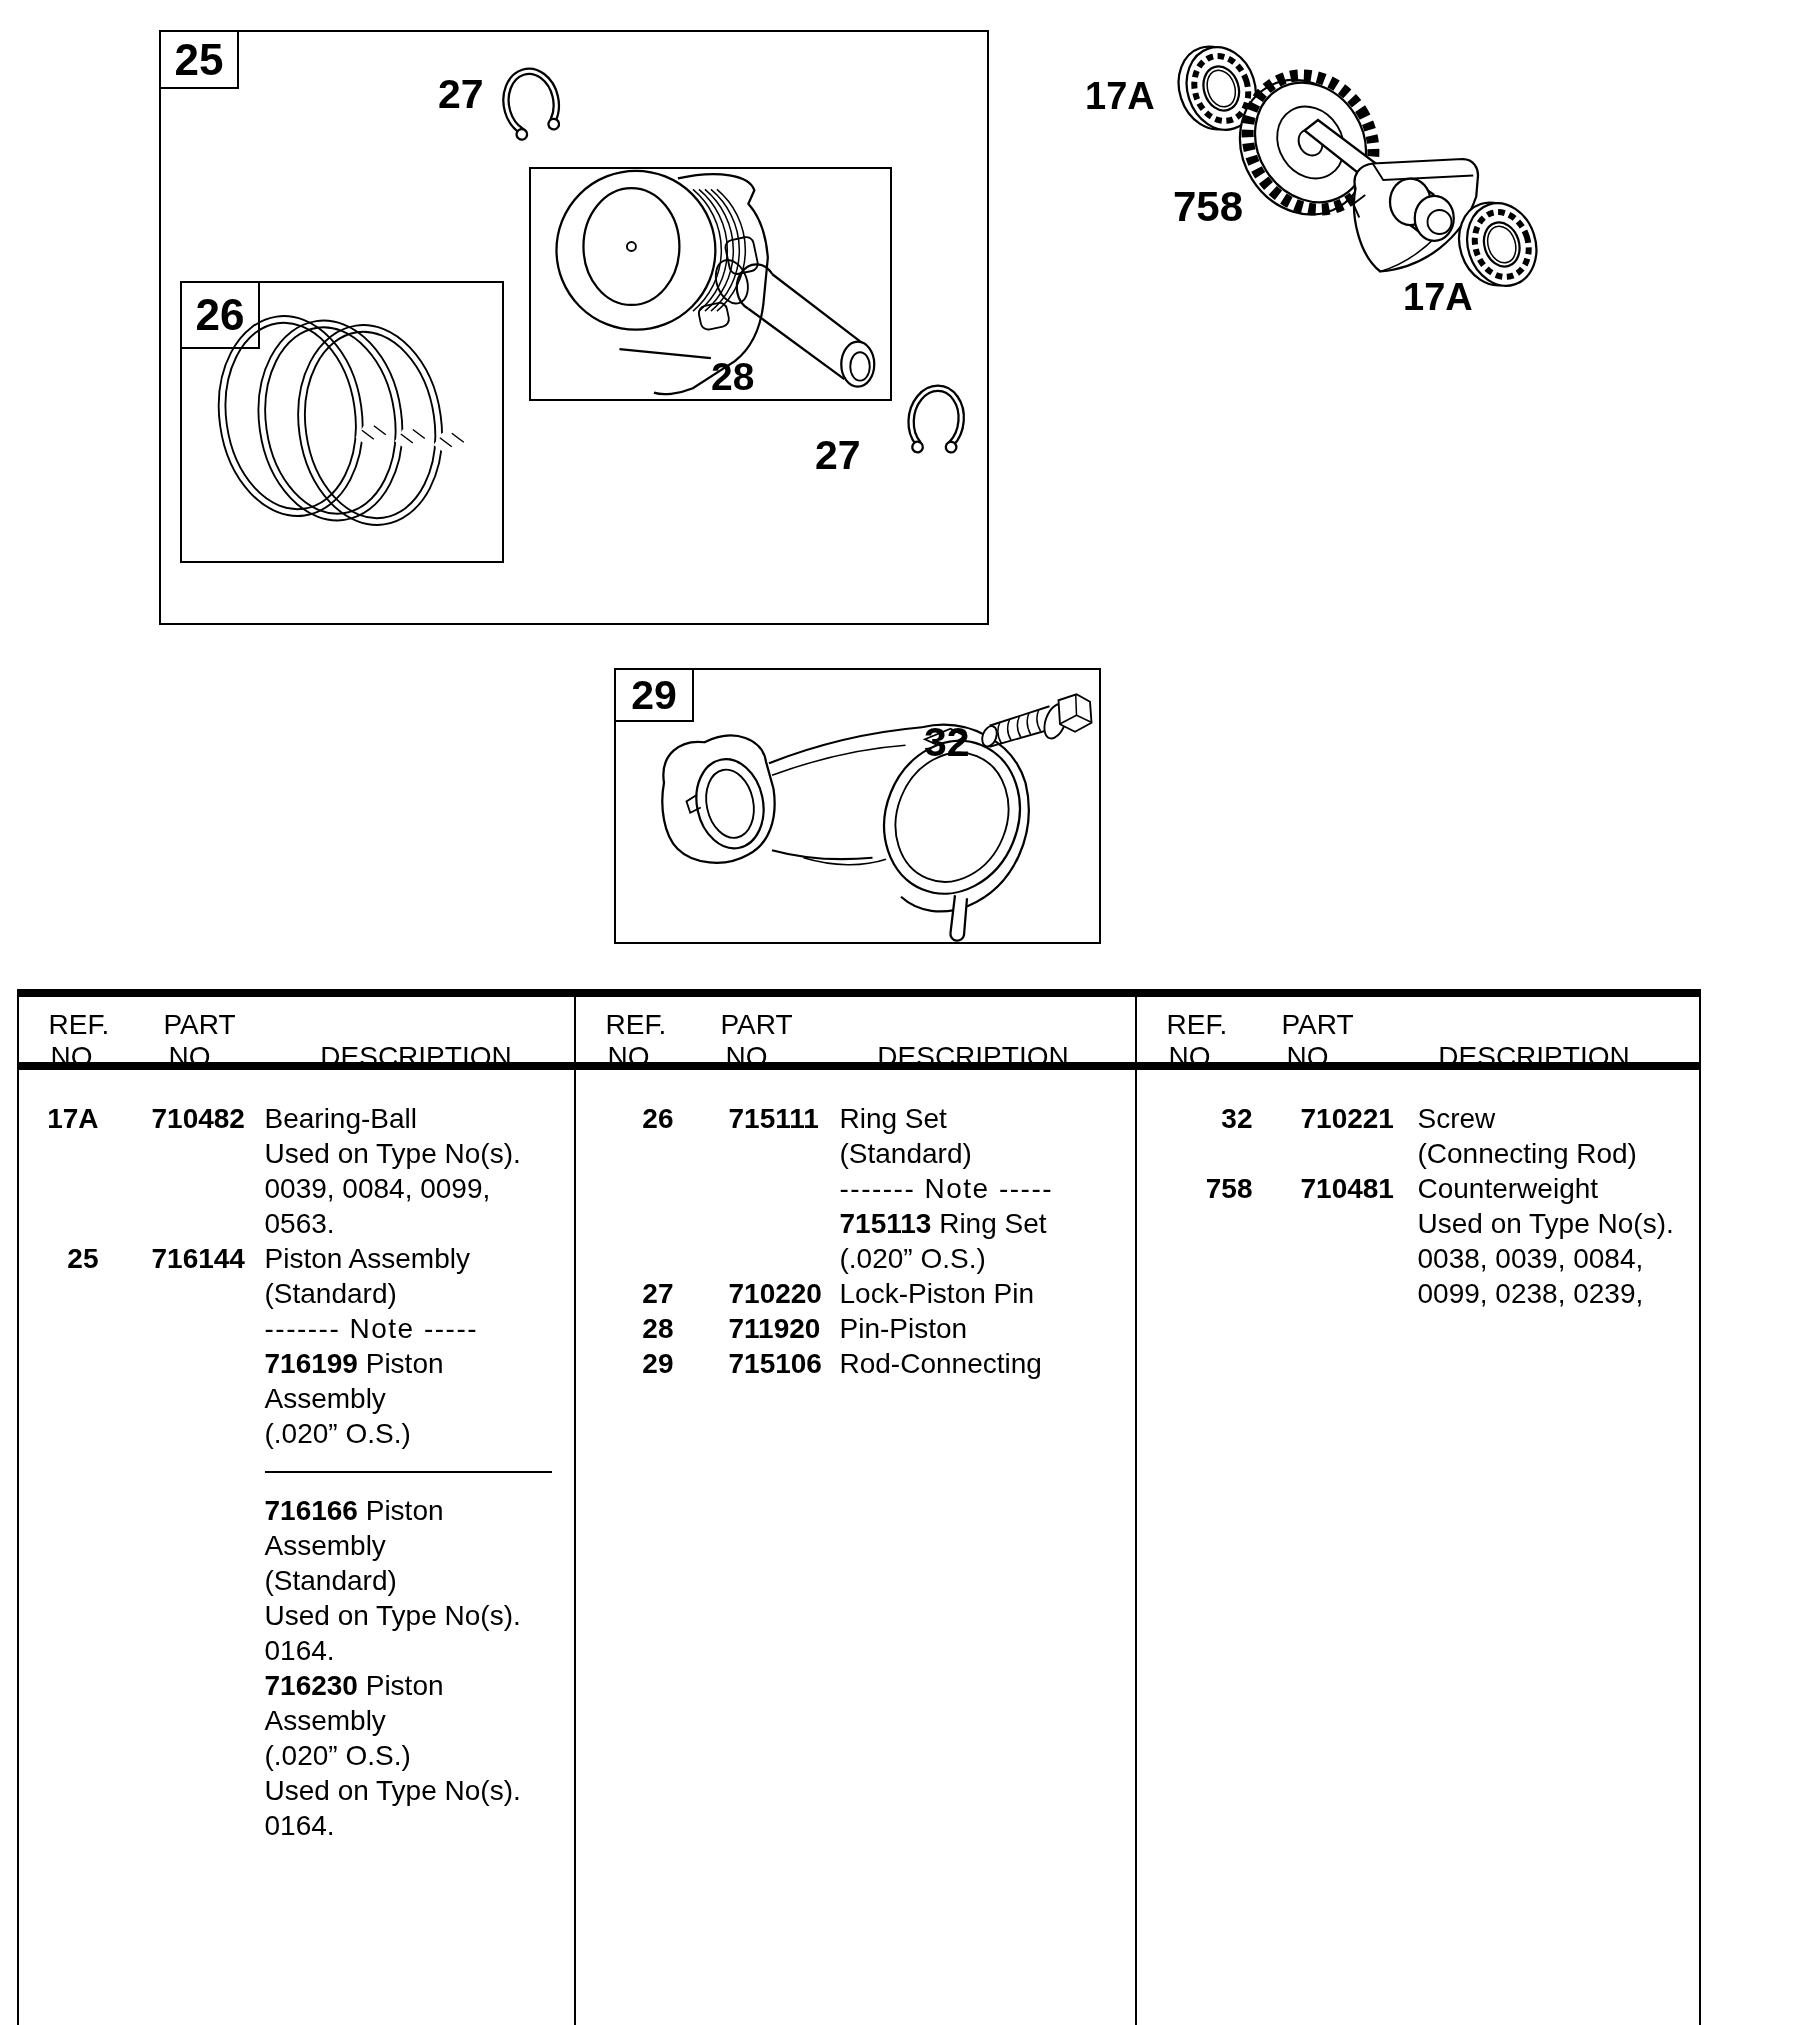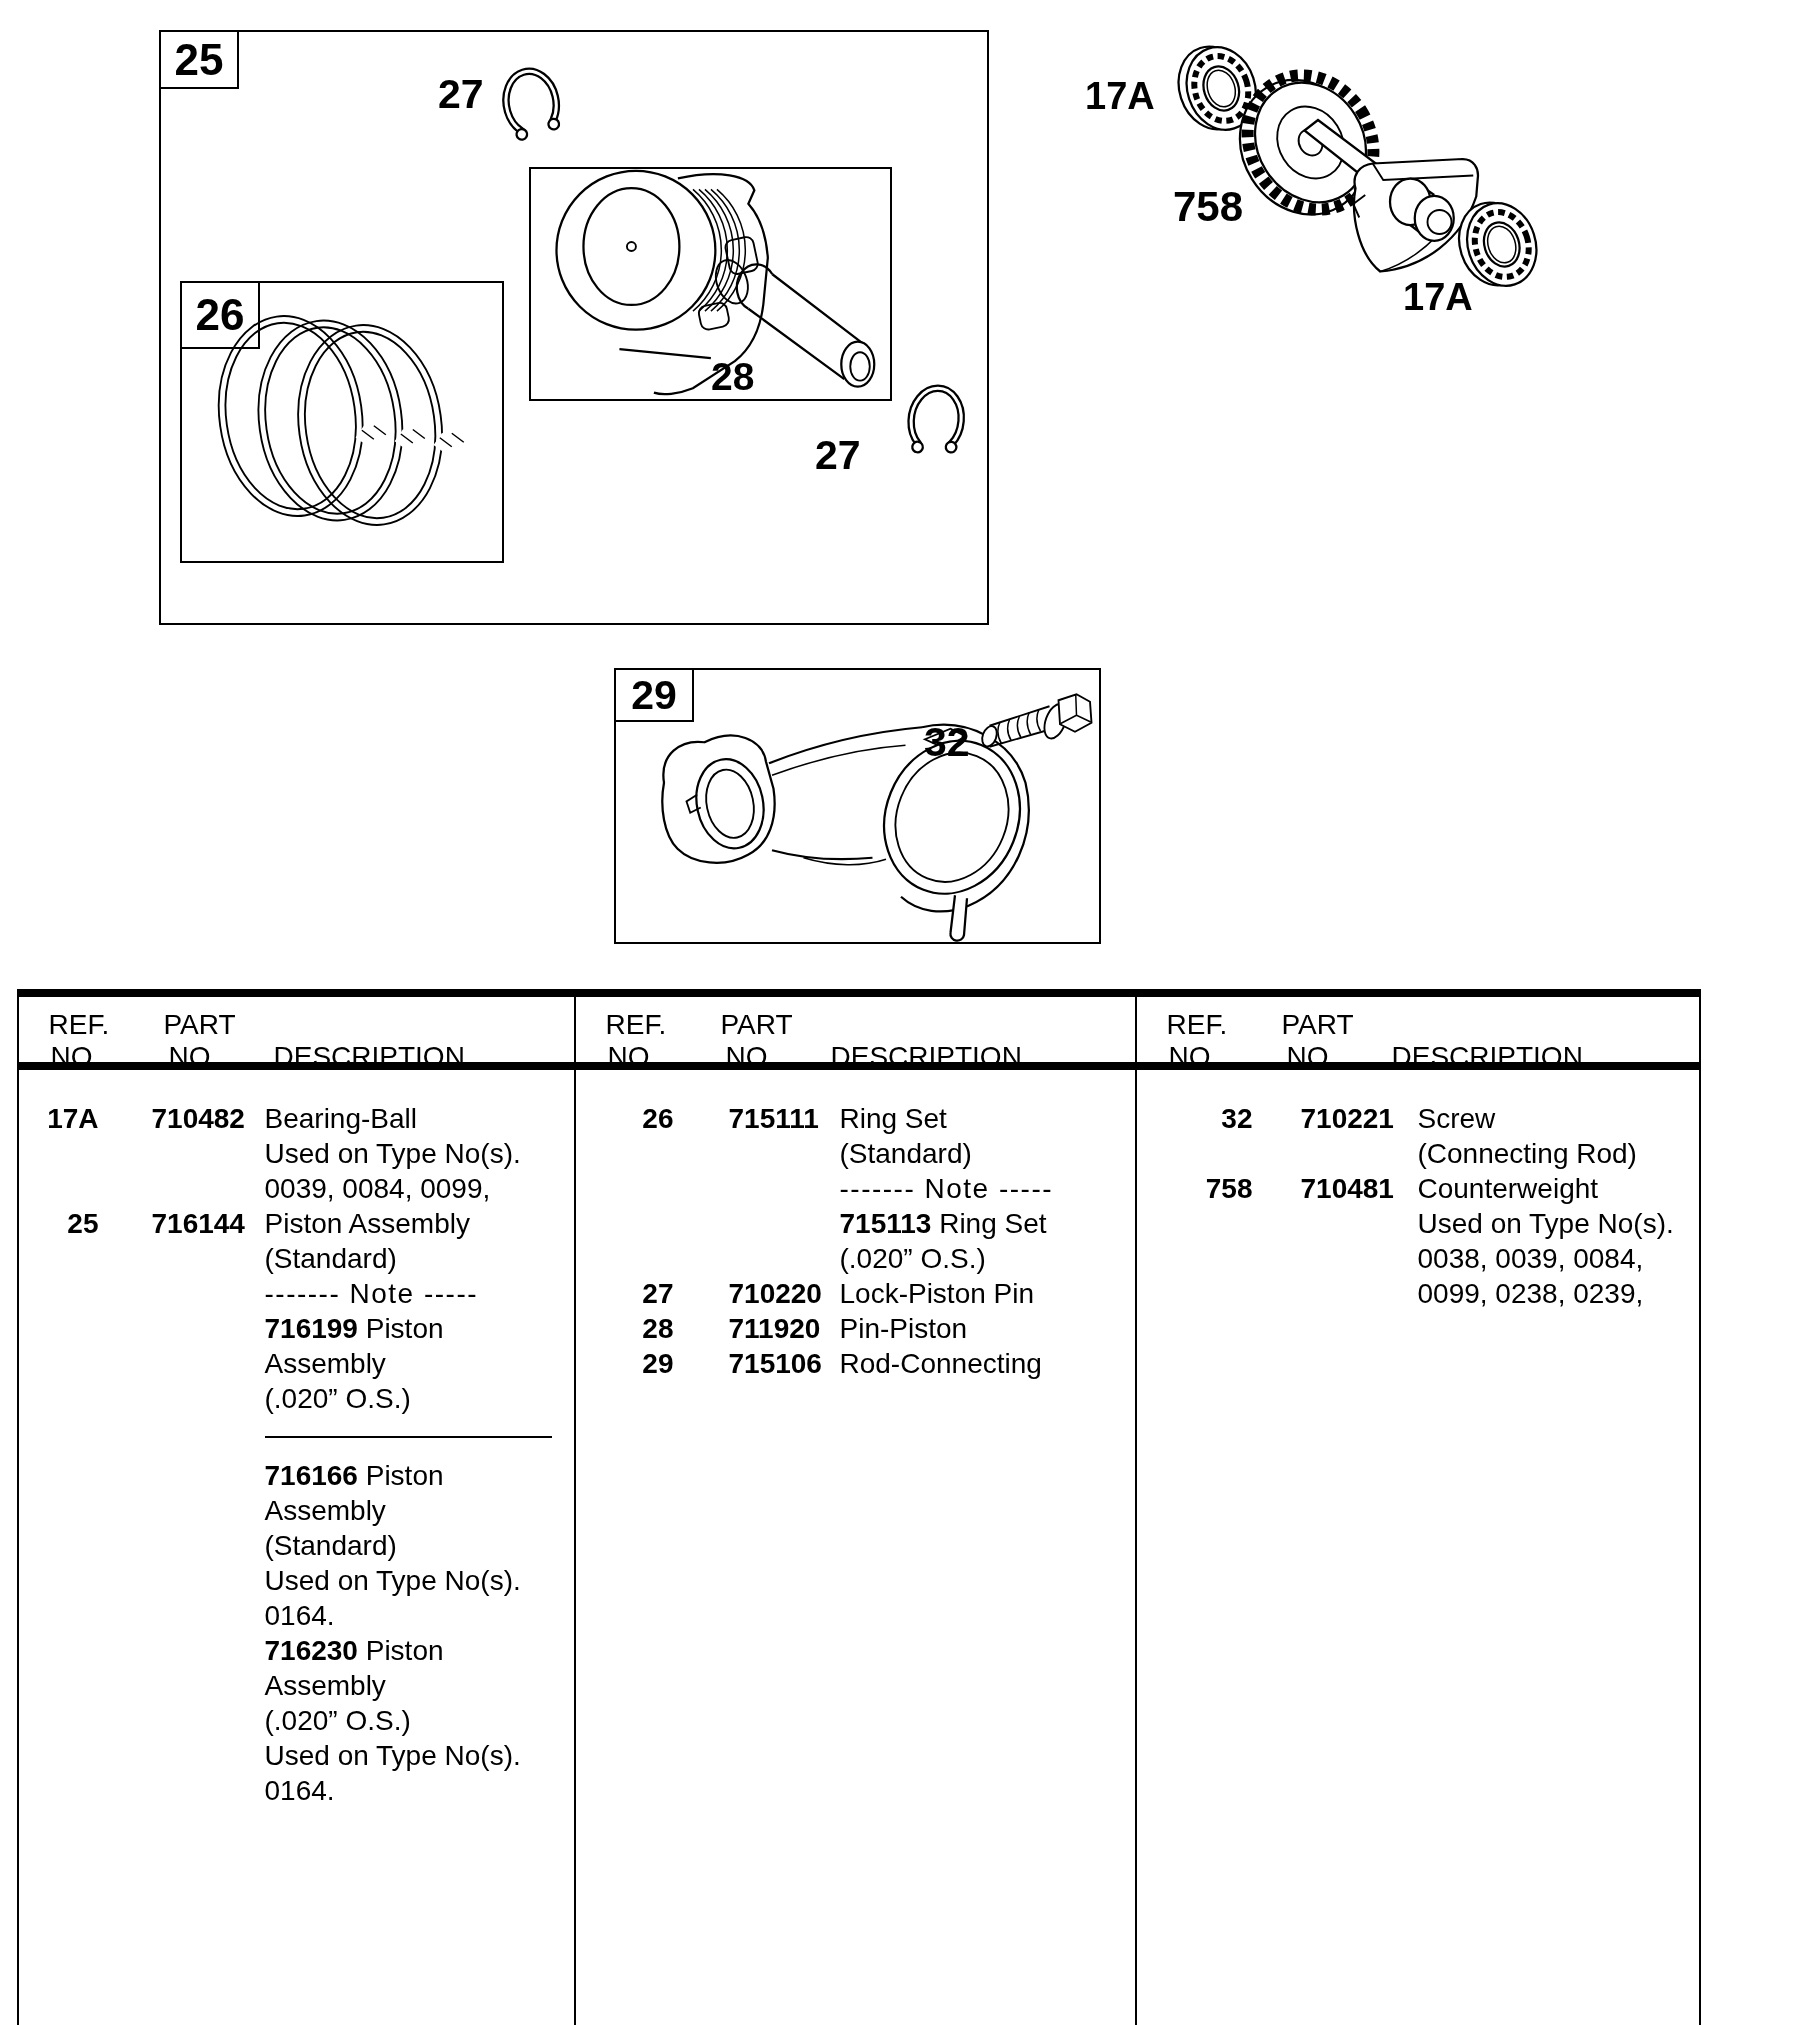--- a/index.html
+++ b/index.html
@@ -16,21 +16,21 @@
           border-left:2.3px solid #000;border-right:2.3px solid #000;font-size:28px}
   .tbar{position:absolute;left:0;right:0;top:0;height:7.5px;background:#000}
   .tbar2{position:absolute;left:0;right:0;top:73px;height:7.5px;background:#000}
   .vline{position:absolute;top:0;bottom:0;width:2.3px;background:#000}
   .vl1{left:555px}.vl2{left:1116px}
   .hgroup{position:absolute;top:7.5px;height:65px}
   .hg0{left:0}.hg1{left:557px}.hg2{left:1118px}
   .hgroup span{position:absolute;white-space:nowrap}
   .h-ref{left:30px;top:12px}.h-refno{left:32px;top:44px}
   .h-part{left:145px;top:12px}.h-partno{left:150px;top:44px}
-  .h-desc{left:255px;top:44px;width:285px;text-align:left}
+  .h-desc{left:255px;top:44px;width:285px;text-align:center}
   .tcol{position:absolute;top:112px}
   .tc0{left:0;width:552px}.tc1{left:557px;width:557px}.tc2{left:1118px;width:560px}
   .trow{position:relative;height:35px;line-height:35px;white-space:nowrap}
   .c-ref{position:absolute;left:0;text-align:right;font-weight:700}
   .c-part{position:absolute;font-weight:700}
   .c-desc{position:absolute}
   .tc0 .c-ref{width:80px}.tc0 .c-part{left:133px}.tc0 .c-desc{left:246px}
   .tc1 .c-ref{width:98px}.tc1 .c-part{left:153px}.tc1 .c-desc{left:264px}
   .tc2 .c-ref{width:116px}.tc2 .c-part{left:164px}.tc2 .c-desc{left:281px}
   .c-desc.note{font-weight:400;letter-spacing:1.5px}
@@ -275,20 +275,25 @@
           <span class="c-ref"></span>
           <span class="c-part"></span>
           <span class="c-desc">Used on Type No(s).</span>
         </div>
         <div class="trow">
           <span class="c-ref"></span>
           <span class="c-part"></span>
           <span class="c-desc">0039, 0084, 0099,</span>
         </div>
         <div class="trow">
+          <span class="c-ref"></span>
+          <span class="c-part"></span>
+          <span class="c-desc">0563.</span>
+        </div>
+        <div class="trow">
           <span class="c-ref">25</span>
           <span class="c-part">716144</span>
           <span class="c-desc">Piston Assembly</span>
         </div>
         <div class="trow">
           <span class="c-ref"></span>
           <span class="c-part"></span>
           <span class="c-desc">(Standard)</span>
         </div>
         <div class="trow">

